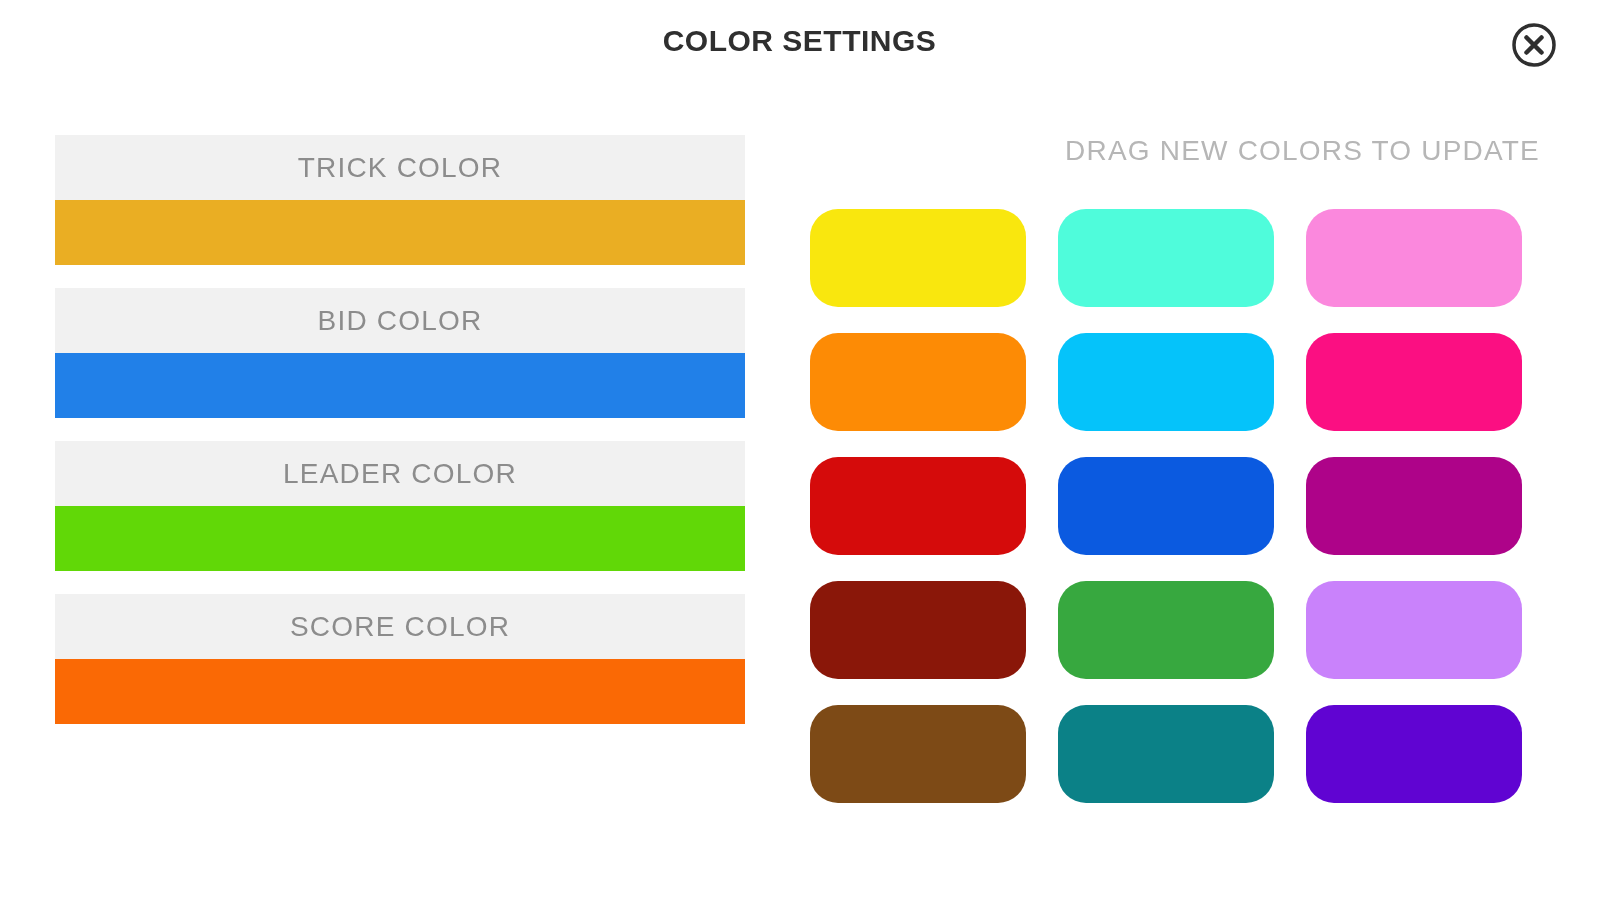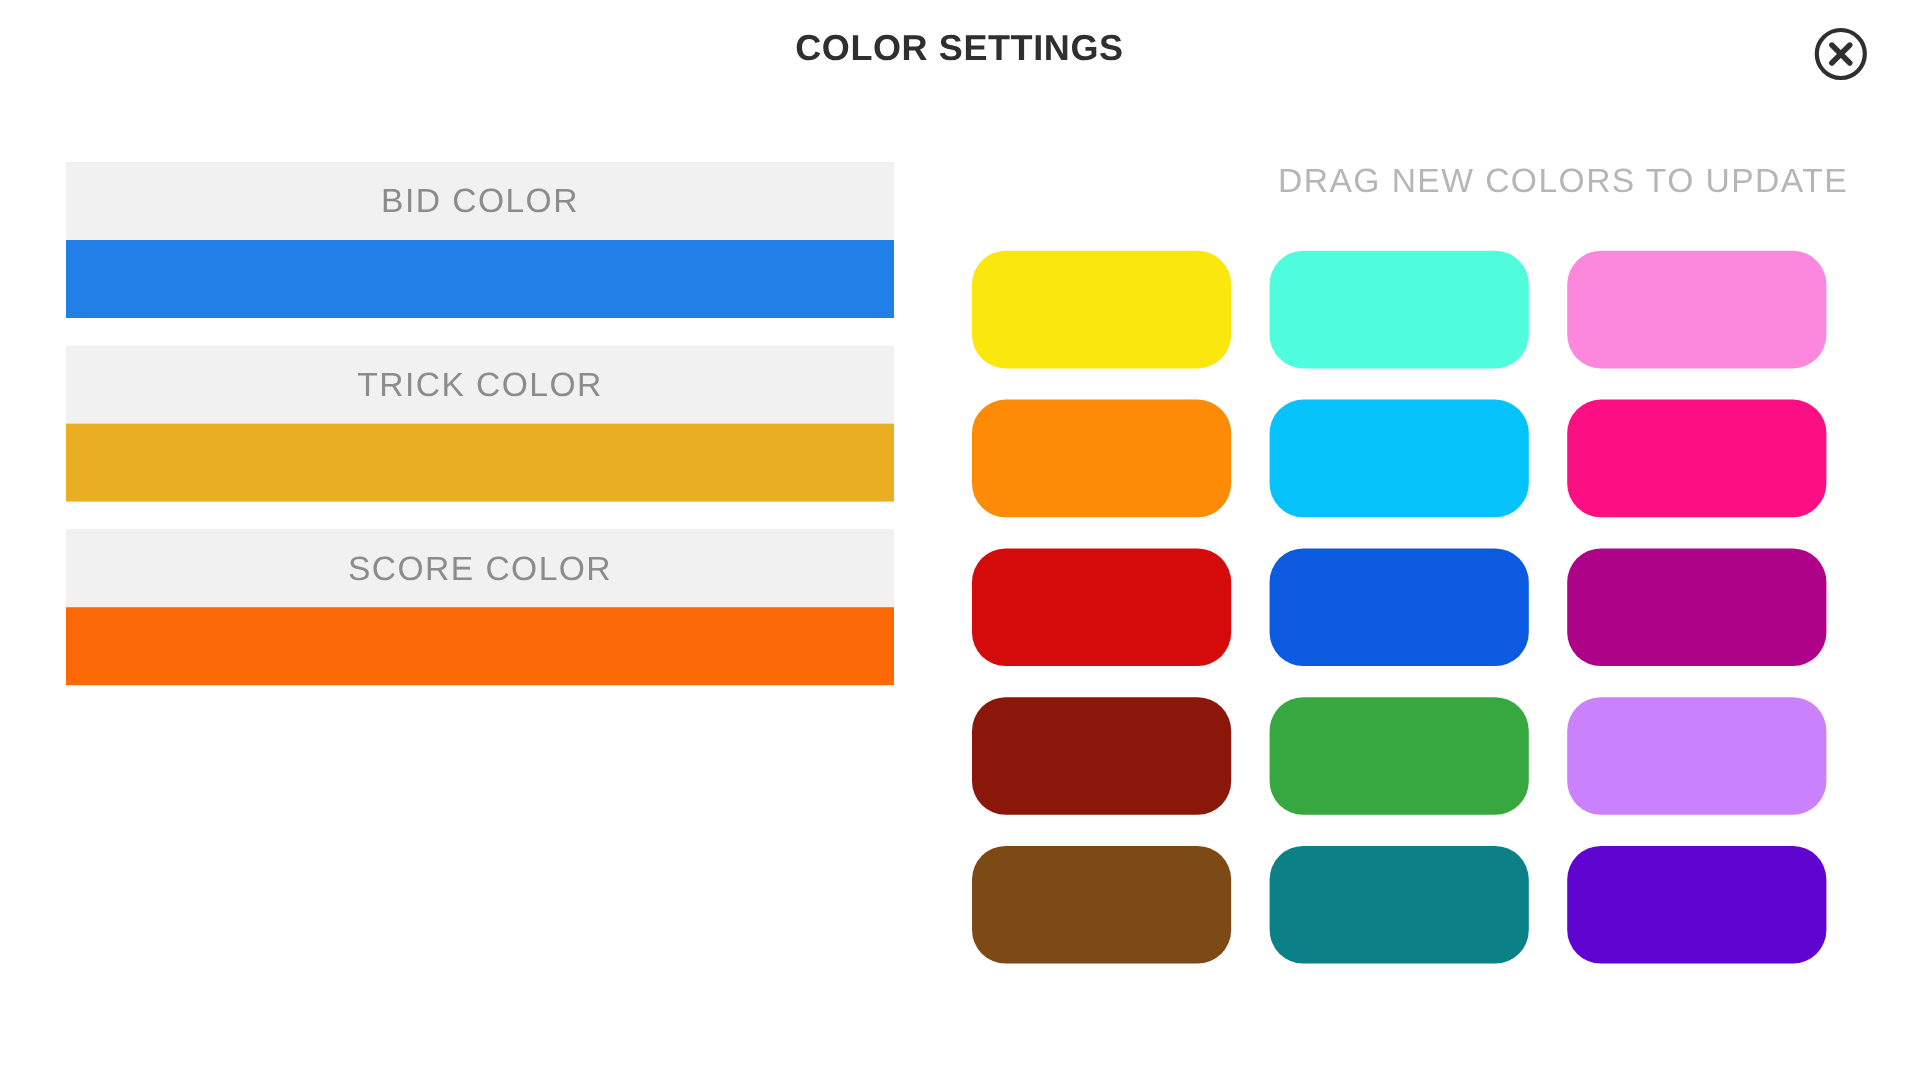--- a/index.html
+++ b/index.html
@@ -134,29 +134,33 @@
           <circle cx="24" cy="24" r="20" fill="none" stroke="#2f2f2f" stroke-width="3.5"></circle>
           <path d="M16.5 16.5 L31.5 31.5 M31.5 16.5 L16.5 31.5" stroke="#2f2f2f" stroke-width="4.5" stroke-linecap="round"></path>
         </svg>
       </span>
     </div>
   </div>
 
   <div class="current-colors">
 
     <div class="color-slot">
+      <div class="slot-label">TRICK COLOR</div>
+      <div class="slot-swatch" style="background: rgb(234, 174, 35);"></div>
+    </div>
+
+    <div class="color-slot">
       <div class="slot-label">BID COLOR</div>
       <div class="slot-swatch" style="background: rgb(33, 128, 232);"></div>
     </div>
 
     <div class="color-slot">
-      <div class="slot-label">TRICK COLOR</div>
-      <div class="slot-swatch" style="background: rgb(234, 174, 35);"></div>
+      <div class="slot-label">LEADER COLOR</div>
+      <div class="slot-swatch" style="background: rgb(97, 216, 7);"></div>
     </div>
-
 
     <div class="color-slot">
       <div class="slot-label">SCORE COLOR</div>
       <div class="slot-swatch" style="background: rgb(250, 105, 5);"></div>
     </div>
 
   </div>
 
   <div class="palette">
     <div class="palette-title">DRAG NEW COLORS TO UPDATE</div>

